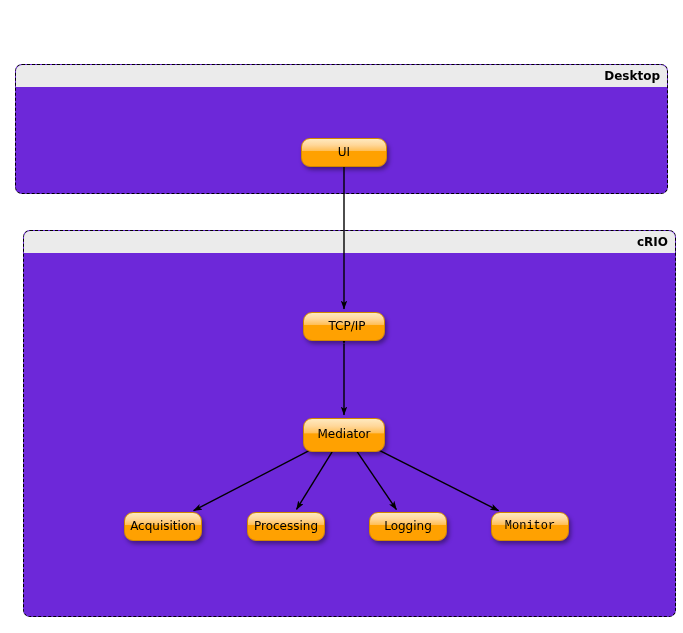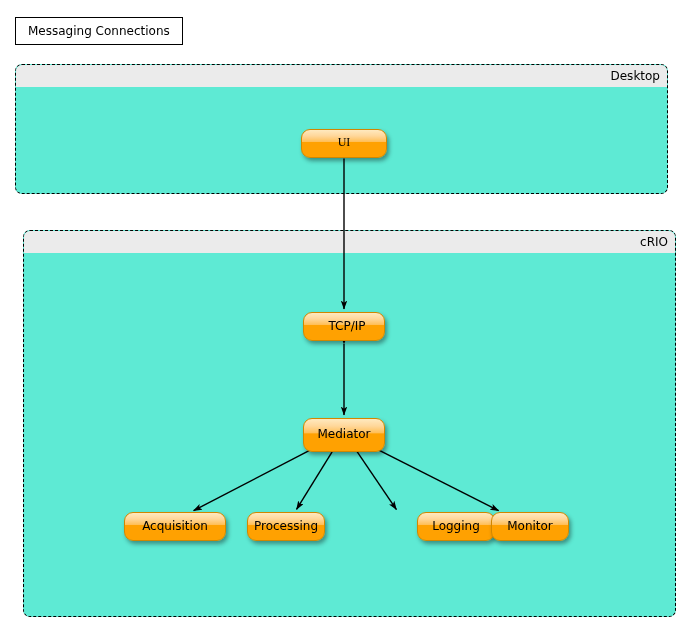--- a/index.html
+++ b/index.html
@@ -37,23 +37,24 @@
     color: #000000;
     white-space: nowrap;
     z-index: 6;
   }
   
   .container {
     position: absolute;
     box-sizing: border-box;
     border: 1px dashed #000000;
     border-radius: 7px;
-    background: #5eead4;
+    background: #6d28d9;
     overflow: hidden;
     z-index: 1;
+    font-weight: bold;
   }
   .container-header {
     position: absolute;
     left: 0;
     top: 0;
     right: 0;
     height: 22px;
     background: #ebebeb;
     display: flex;
     align-items: center;
@@ -98,23 +99,20 @@
   .node-label {
     position: relative;
     top: -1px;
   }
 </style>
 </head>
 <body>
 
 <div id="canvas">
 
-  <div class="title-box">
-    <span>Messaging Connections</span>
-  </div>
 
   <div id="containers-layer">
       <div class="container" style="left: 15px; top: 64px; width: 653px; height: 130px;">
         <div class="container-header">
           <span>Desktop</span>
         </div>
       </div>
       <div class="container" style="left: 23px; top: 230px; width: 653px; height: 387px;">
         <div class="container-header">
           <span>cRIO</span>
@@ -132,36 +130,36 @@
         <line x1="344.00" y1="159.00" x2="344.00" y2="309.00" marker-end="url(#arrowhead)" marker-start="url(#arrowhead)"></line>
         <line x1="344.00" y1="344.00" x2="344.00" y2="415.00" marker-end="url(#arrowhead)" marker-start="url(#arrowhead)"></line>
         <line x1="313.42" y1="448.38" x2="193.58" y2="510.62" marker-end="url(#arrowhead)" marker-start="url(#arrowhead)"></line>
         <line x1="333.48" y1="449.55" x2="296.52" y2="509.45" marker-end="url(#arrowhead)" marker-start="url(#arrowhead)"></line>
         <line x1="355.56" y1="449.48" x2="396.44" y2="509.52" marker-end="url(#arrowhead)" marker-start="url(#arrowhead)"></line>
         <line x1="375.37" y1="448.35" x2="498.63" y2="510.65" marker-end="url(#arrowhead)" marker-start="url(#arrowhead)"></line>
       </g>
   </svg>
 
   <div id="nodes-layer">
-      <div class="node" style="left: 301px; top: 129px; width: 86px; height: 29px; font-family: Liberation Serif, serif;">
+      <div class="node" style="left: 301px; top: 138px; width: 86px; height: 29px;">
         <span class="node-label">UI</span>
       </div>
       <div class="node" style="left: 303px; top: 312px; width: 82px; height: 29px; padding-left: 6px;">
         <span class="node-label">TCP/IP</span>
       </div>
       <div class="node" style="left: 303px; top: 418px; width: 82px; height: 34px;">
         <span class="node-label">Mediator</span>
       </div>
-      <div class="node" style="left: 124px; top: 512px; width: 102px; height: 29px;">
+      <div class="node" style="left: 124px; top: 512px; width: 78px; height: 29px;">
         <span class="node-label">Acquisition</span>
       </div>
       <div class="node" style="left: 247px; top: 512px; width: 78px; height: 29px; border-radius: 9px;">
         <span class="node-label">Processing</span>
       </div>
-      <div class="node" style="left: 369px; top: 512px; width: 78px; height: 29px; margin-left: 48px;">
+      <div class="node" style="left: 369px; top: 512px; width: 78px; height: 29px;">
         <span class="node-label">Logging</span>
       </div>
-      <div class="node" style="left: 491px; top: 512px; width: 78px; height: 29px;">
+      <div class="node" style="left: 491px; top: 512px; width: 78px; height: 29px; font-family: Liberation Mono, monospace;">
         <span class="node-label">Monitor</span>
       </div>
     </div>
 
 </div>
 
 </body></html>

